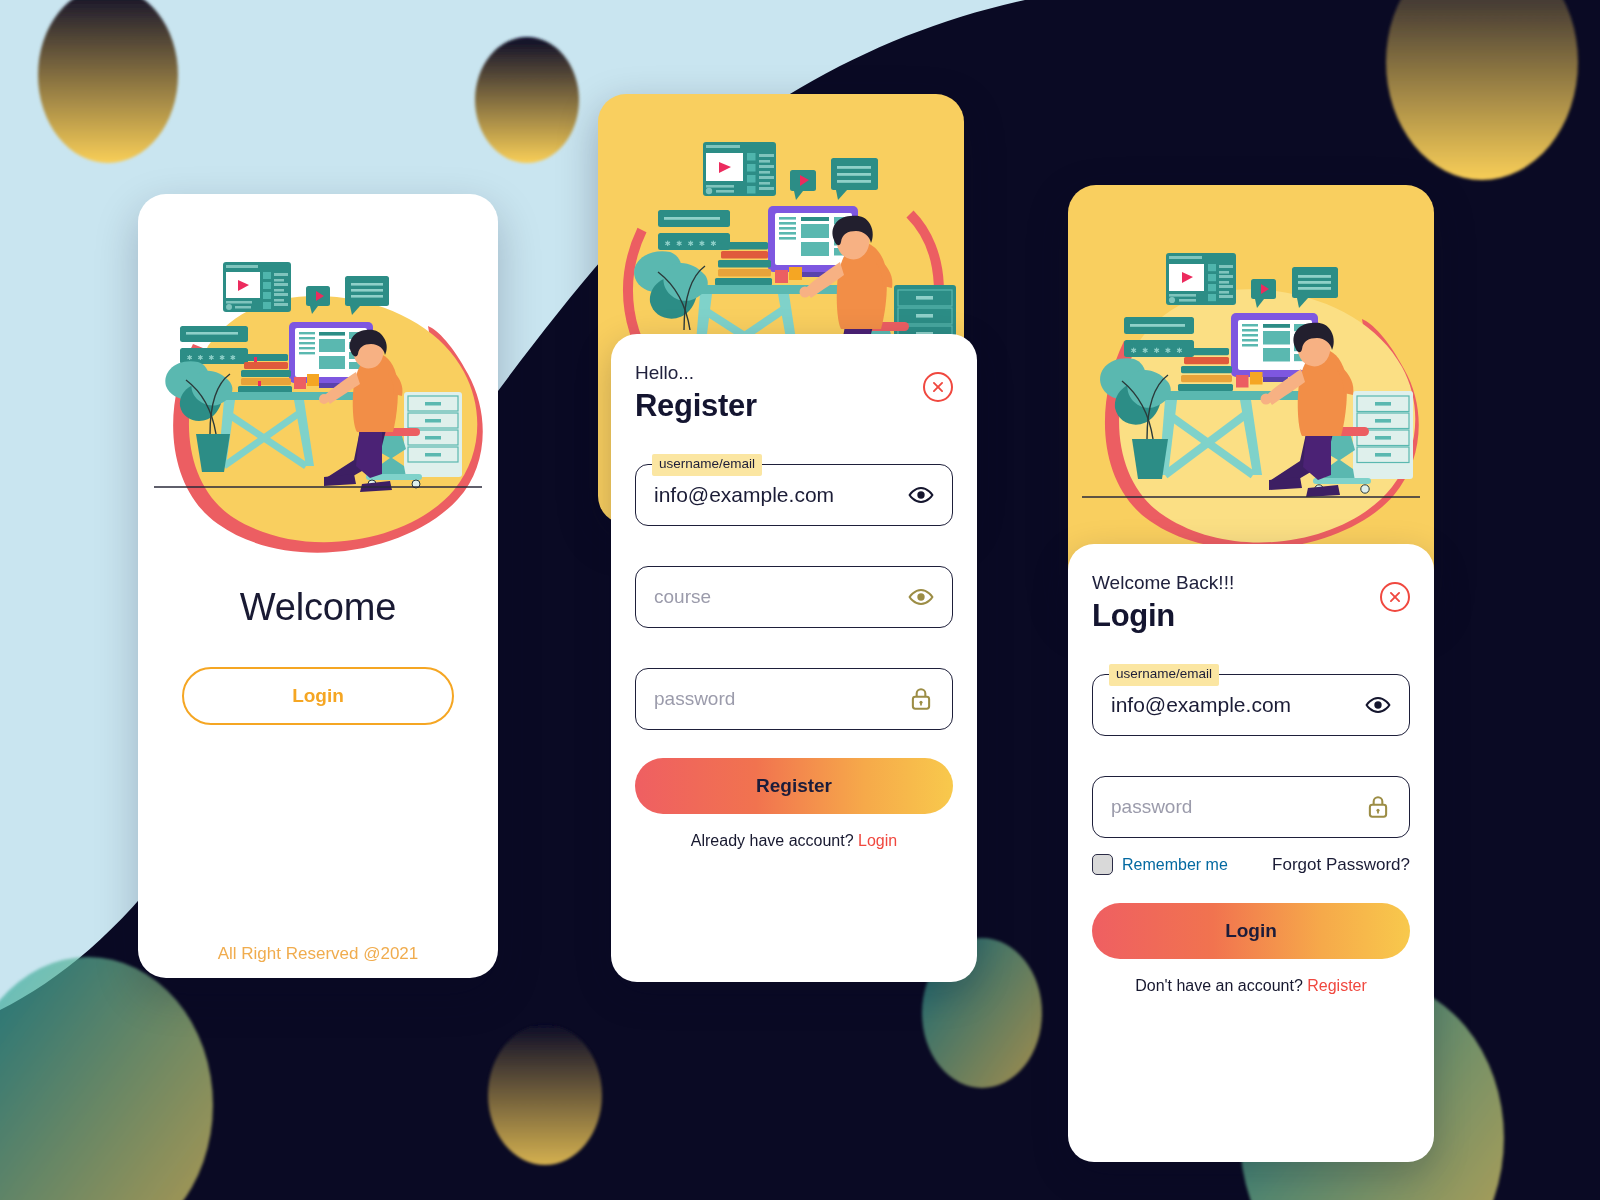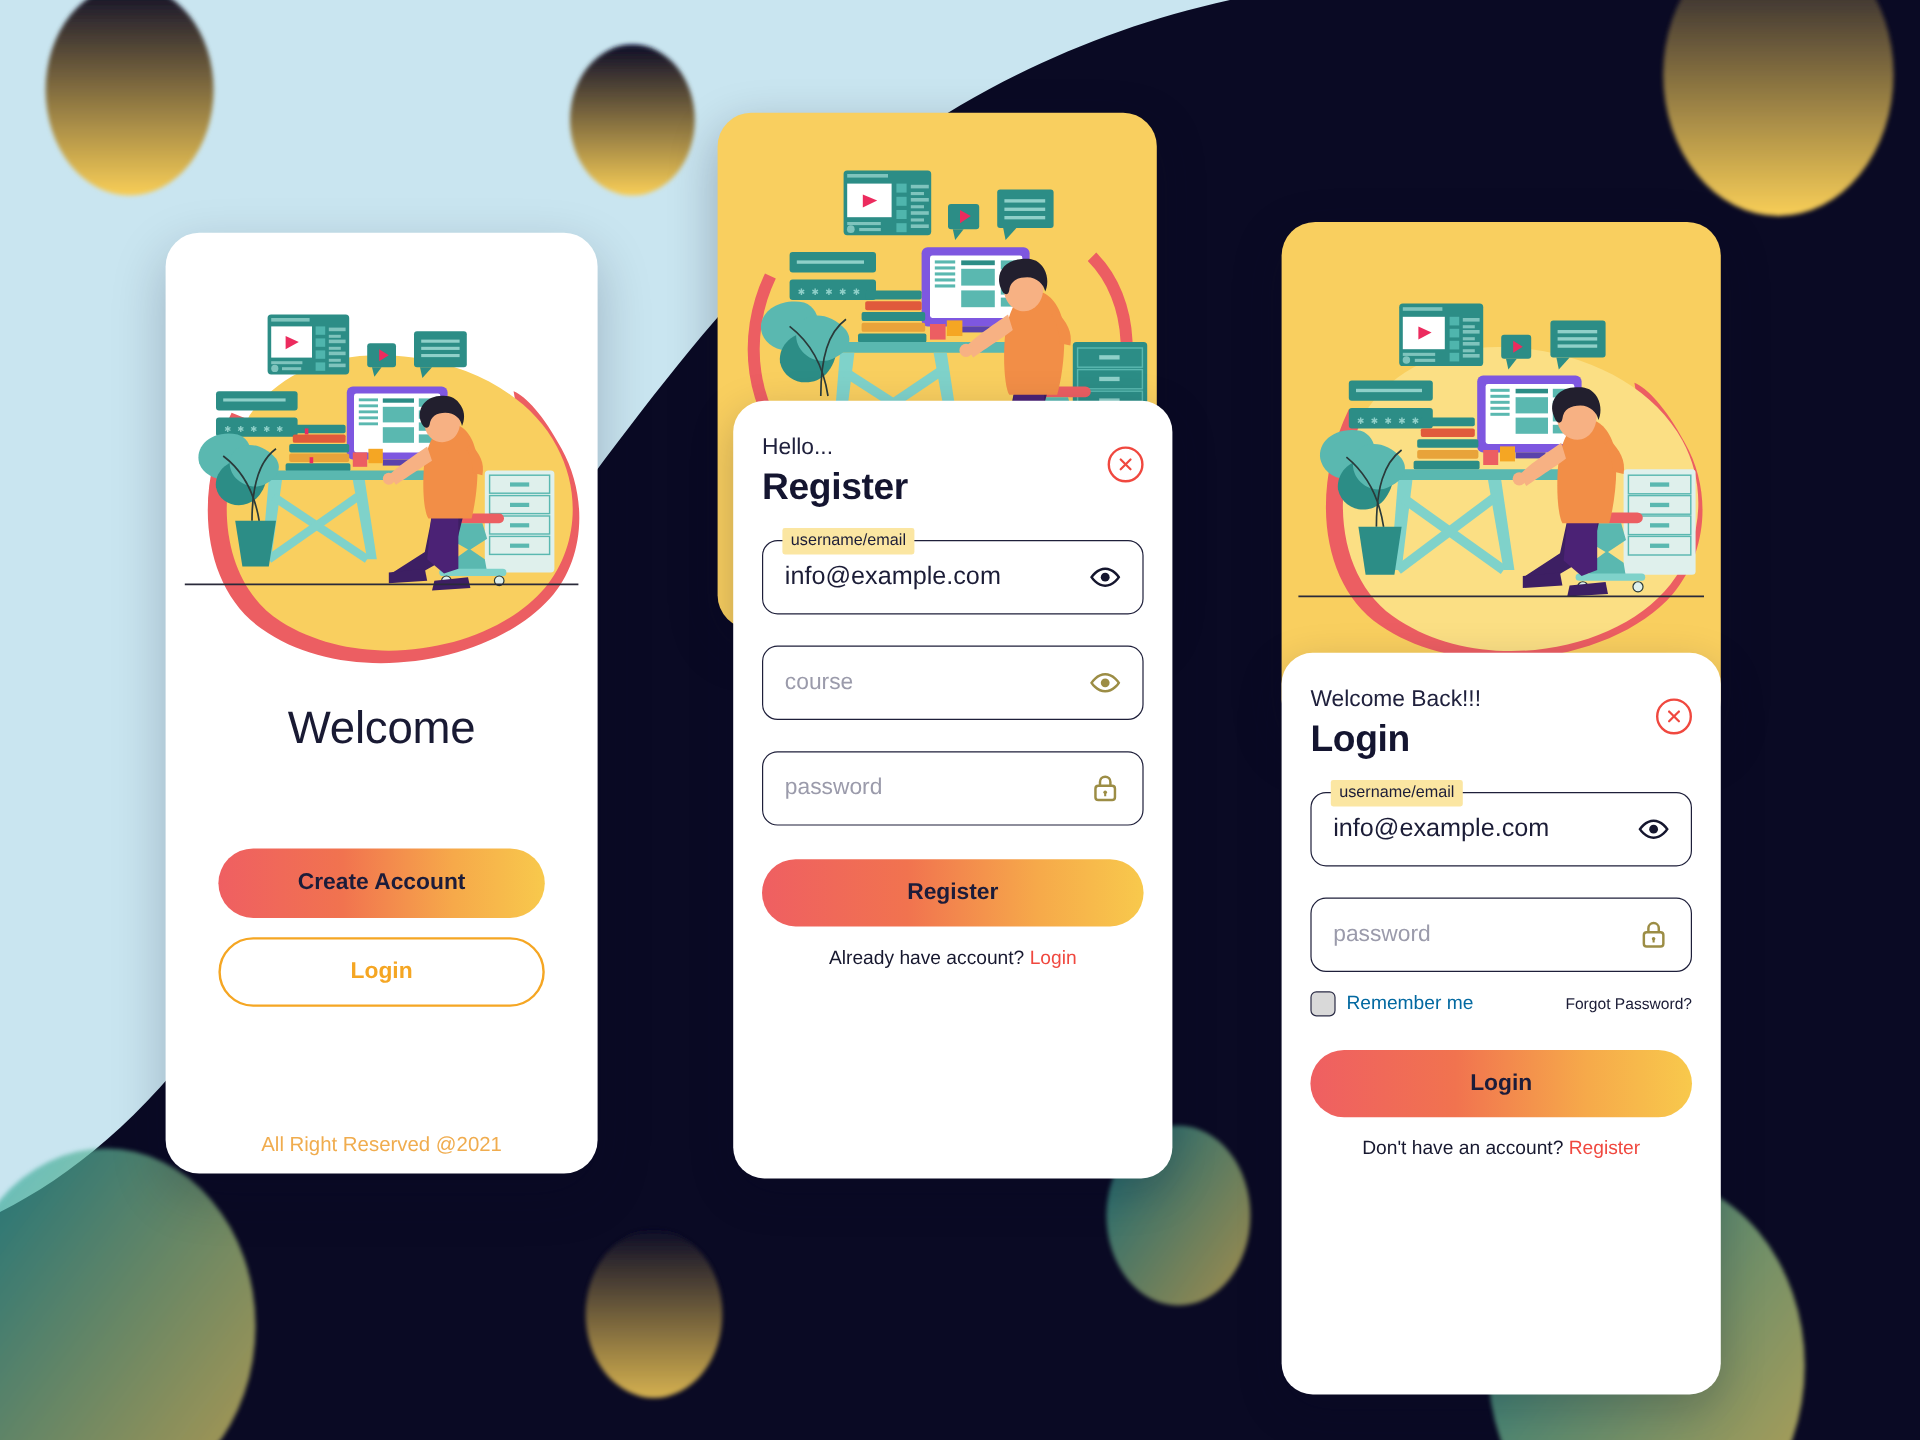--- a/index.html
+++ b/index.html
@@ -82,21 +82,21 @@
   .close-btn {
     position:absolute; right:24px; top:38px; width:30px; height:30px;
     border-radius:50%; border:2.4px solid #f0483f; display:flex;
     align-items:center; justify-content:center; cursor:pointer; background:transparent;
   }
   .close-btn svg { width:14px; height:14px; }
 
   .field {
     position:relative; width:100%; height:62px; border:1.6px solid #1e1f3a;
     border-radius:13px; display:flex; align-items:center;
-    padding:0 18px; background:#fff; margin-top:26px;
+    padding:0 18px; background:#fff; margin-top:40px;
   }
   .field-label {
     position:absolute; left:16px; top:-11px; background:#fbe6a2;
     padding:1px 7px 2px 7px; font-size:13.5px; color:#1c1d38; line-height:1.4;
     border-radius:2px; white-space:nowrap;
   }
   .field-value { font-size:21px; color:#1b1c36; flex:1; }
   .field-placeholder { font-size:19px; color:#9b9bab; flex:1; }
   .field-icon { width:26px; height:26px; flex:none; display:flex; align-items:center; justify-content:center; }
 
@@ -106,21 +106,21 @@
 
   .row-between {
     margin-top:16px; display:flex; align-items:center; justify-content:space-between;
   }
   .chk-wrap { display:flex; align-items:center; gap:9px; cursor:pointer; }
   .chk-box {
     width:21px; height:21px; border:1.6px solid #2a2b45; border-radius:5px;
     background:#d9d9d9;
   }
   .chk-label { font-size:16px; color:#0369a1; }
-  .forgot { font-size:13px; color:#1b1c36; cursor:pointer; }
+  .forgot { font-size:17px; color:#1b1c36; cursor:pointer; }
 
   svg { display:block; }
 </style>
 </head>
 <body>
 
 <div class="stage">
 
   <div class="bg-light"></div>
 
@@ -305,21 +305,20 @@
           <path d="M231,100 C219,102 214,112 216,122 C218,131 226,136 234,134 C243,132 247,122 245,112 C243,103 238,99 231,100 Z" fill="#f7b183"></path>
           <path d="M228,96 C216,97 209,107 213,118 C215,123 219,124 220,120 C221,113 226,110 233,110 C241,110 246,115 247,121 C249,117 250,110 246,104 C242,97 236,95 228,96 Z" fill="#221f2e"></path>
           <circle cx="186" cy="165" r="5" fill="#f7b183"></circle>
         </g>
         <line x1="16" y1="253" x2="344" y2="253" stroke="#2a2a3a" stroke-width="1.6"></line>
       </svg>
     </div>
 
     <div class="welcome-body">
       <div class="welcome-title">Welcome</div>
-      <button class="btn-pill btn-grad" style="margin-top:56px;">Create Account</button>
       <button class="btn-pill btn-outline" style="margin-top:16px;">Login</button>
     </div>
 
     <div class="welcome-footer">All Right Reserved @2021</div>
   </div>
 
   <div class="phone" id="card-register">
     <div class="yellow-panel"></div>
 
     <div class="art-wrap">

